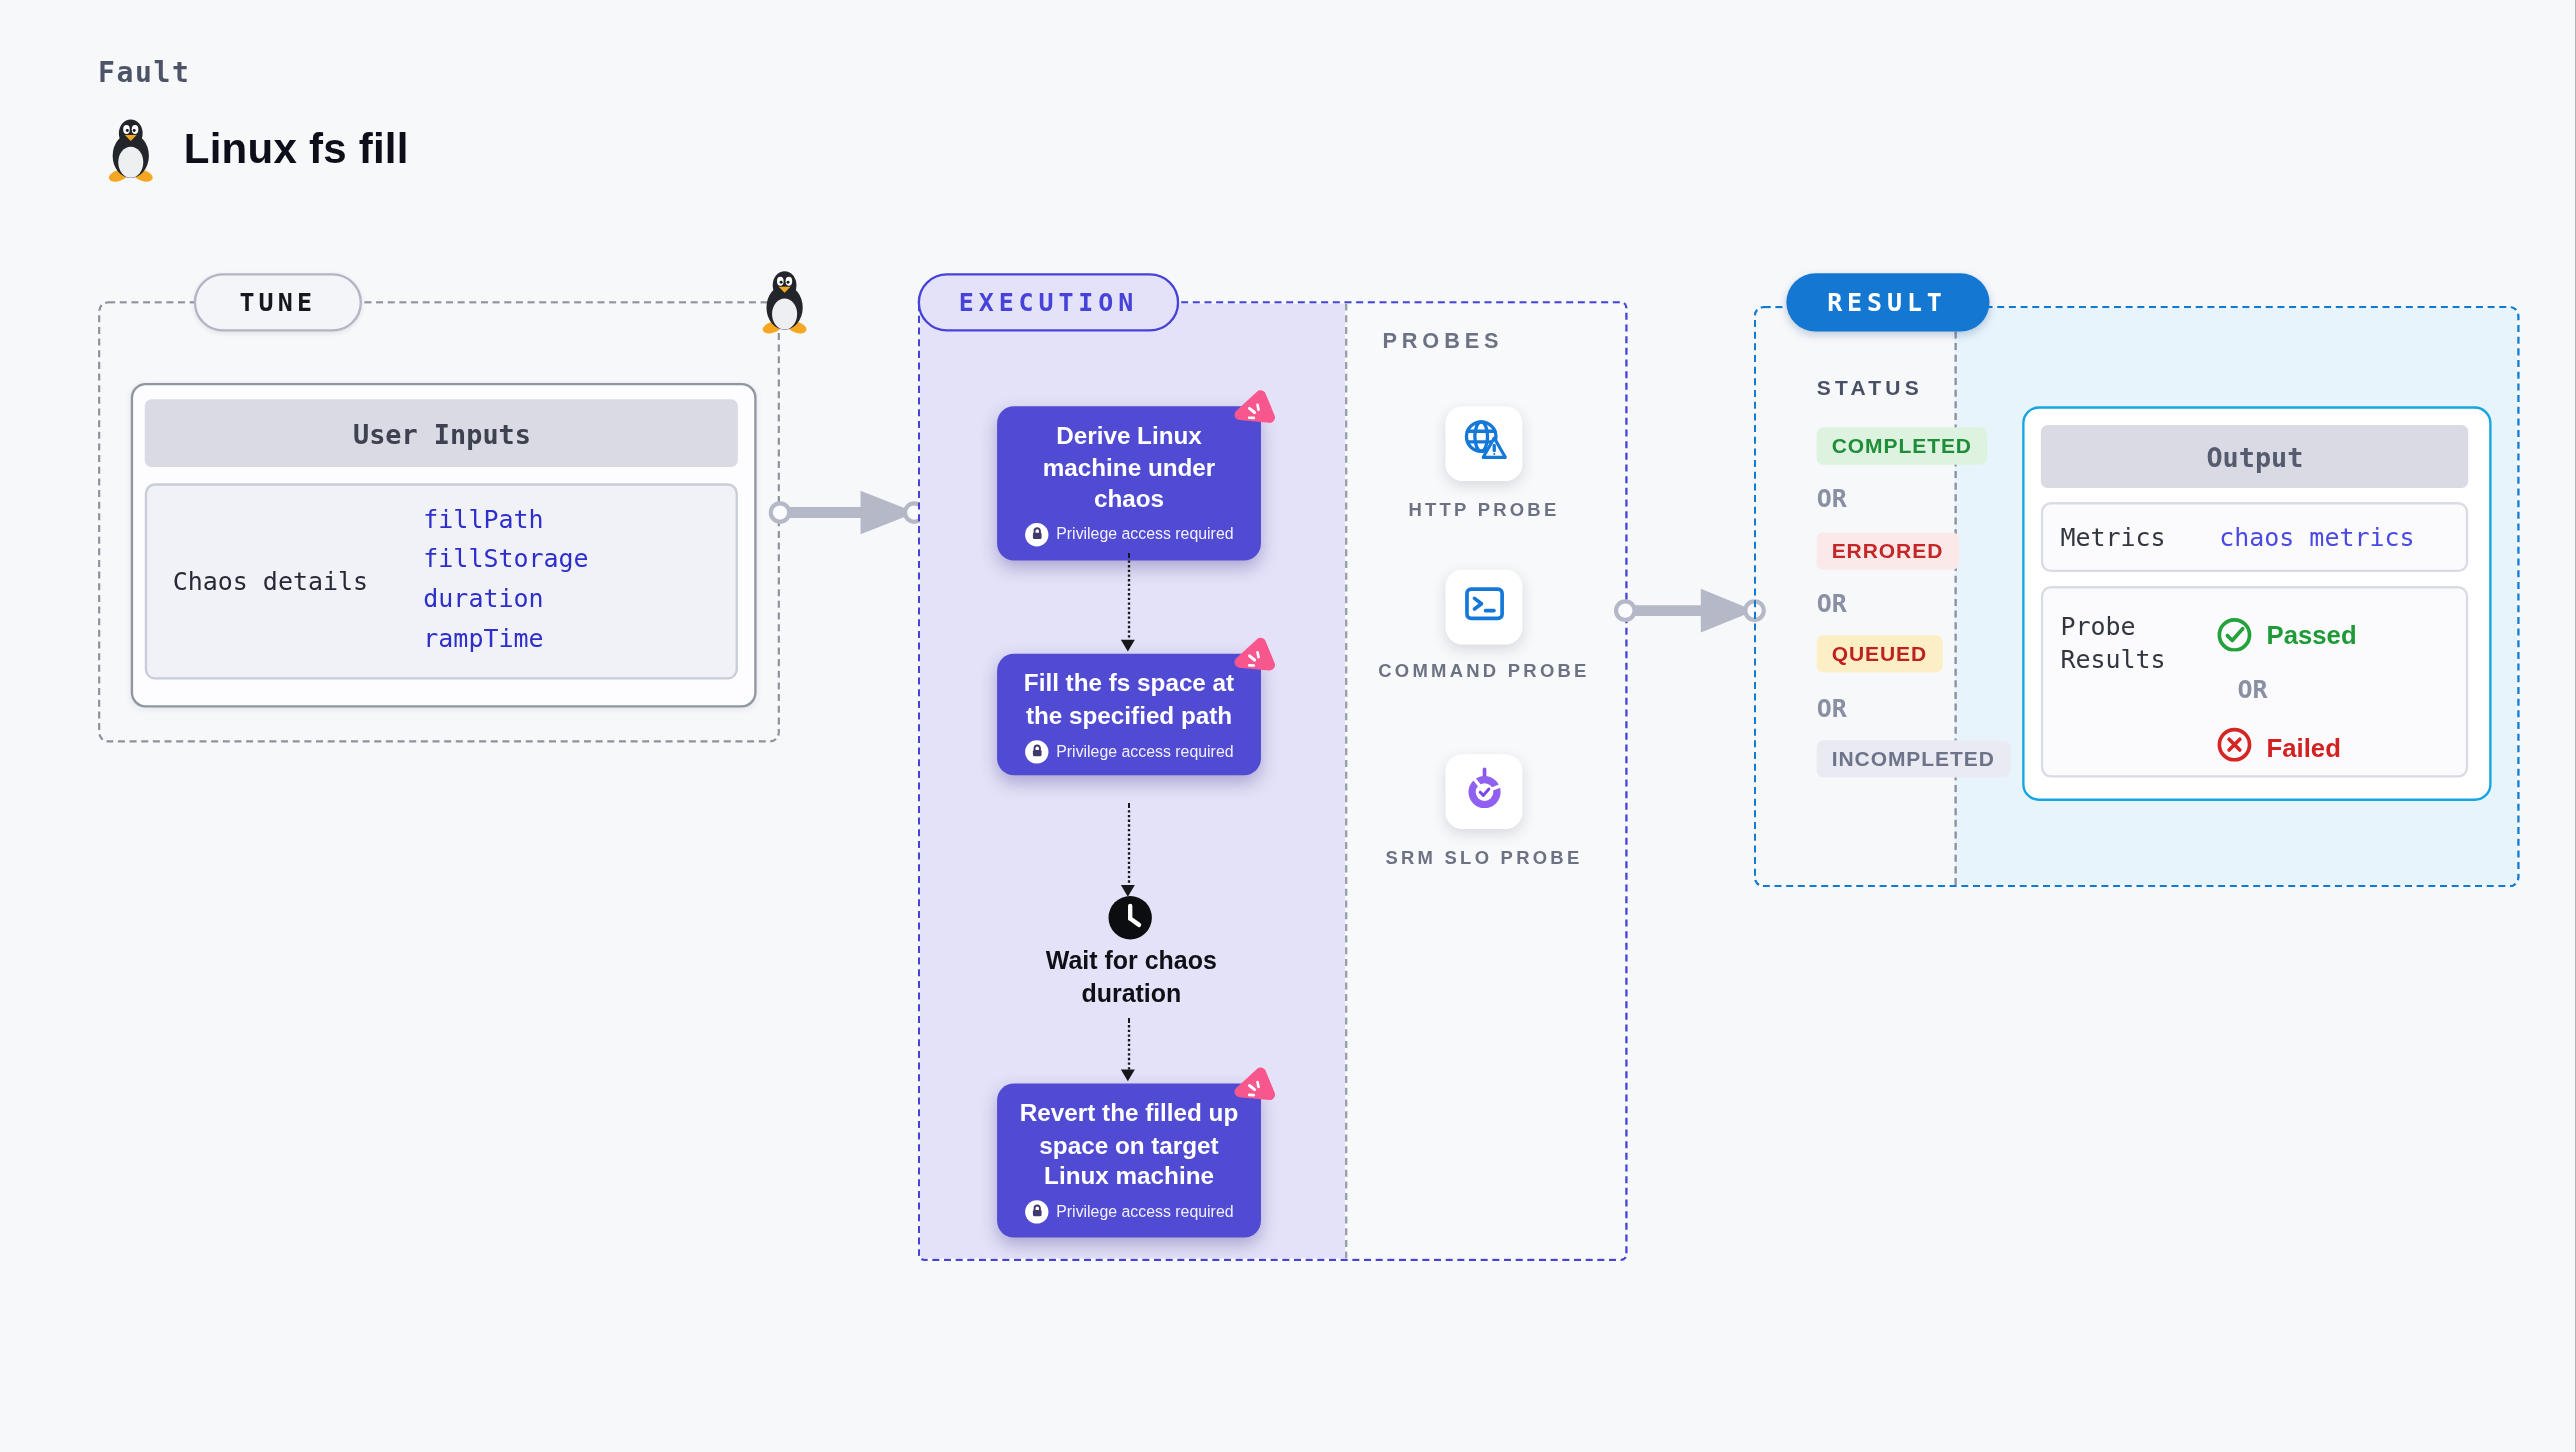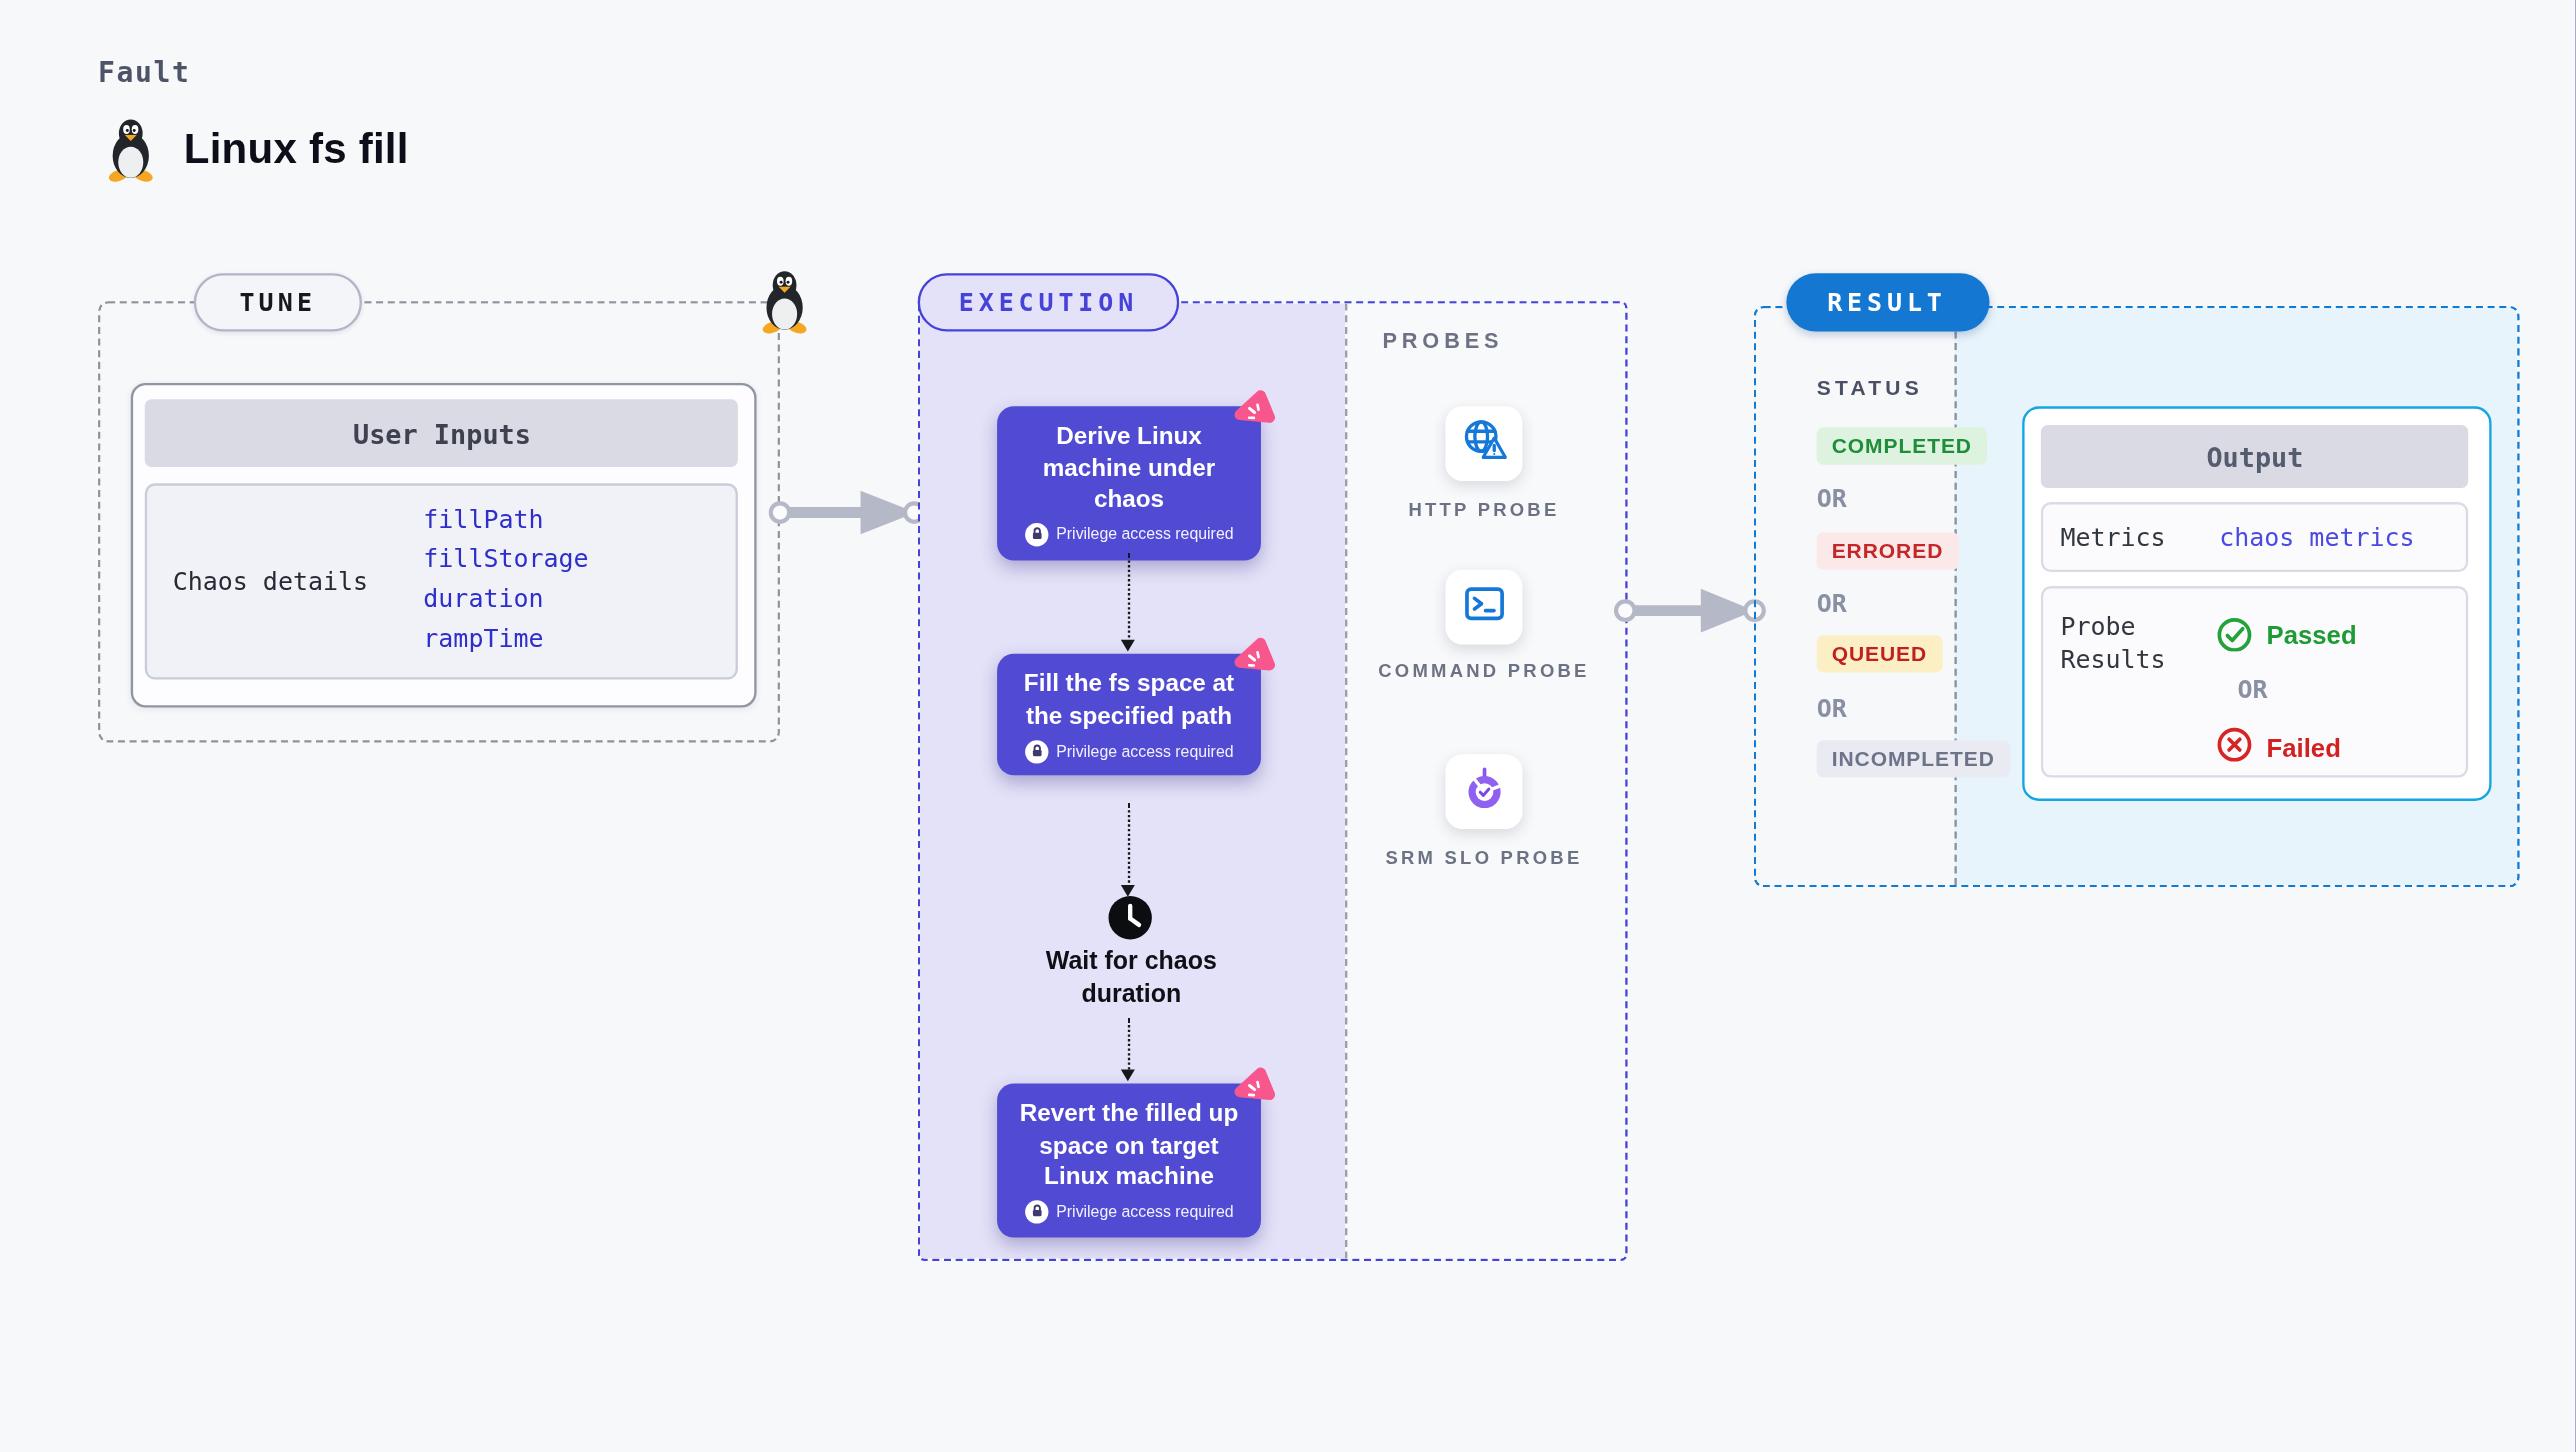--- a/index.html
+++ b/index.html
@@ -1,17 +1,17 @@
 <!DOCTYPE html>
 <html style="font-size:11.5px"><head>
 <meta charset="utf-8">
 <style>
   html,body{margin:0;padding:0;background:#f7f8fa;}
   *{box-sizing:border-box;}
-  .stage{width:2576px;height:1452px;overflow:hidden;position:relative;background:#4c1d95;}
+  .stage{width:2576px;height:1452px;overflow:hidden;position:relative;background:#404040;}
   .canvas{position:absolute;left:0;top:0;width:1103px;height:622px;
           transform:scale(2.3351);transform-origin:0 0;background:#f7f8fa;
           font-family:"Liberation Sans",sans-serif;}
   .abs{position:absolute;}
   .mono{font-family:"DejaVu Sans Mono",monospace;}
 
   
   .kicker{left:42px;top:23.6px;font-size:12px;font-weight:600;color:#4e5468;letter-spacing:0.7px;}
   .title-row{left:44px;top:49px;display:flex;align-items:center;gap:10.7px;}
   .page-title{font-size:18px;font-weight:700;color:#0c0e19;letter-spacing:0.1px;}

